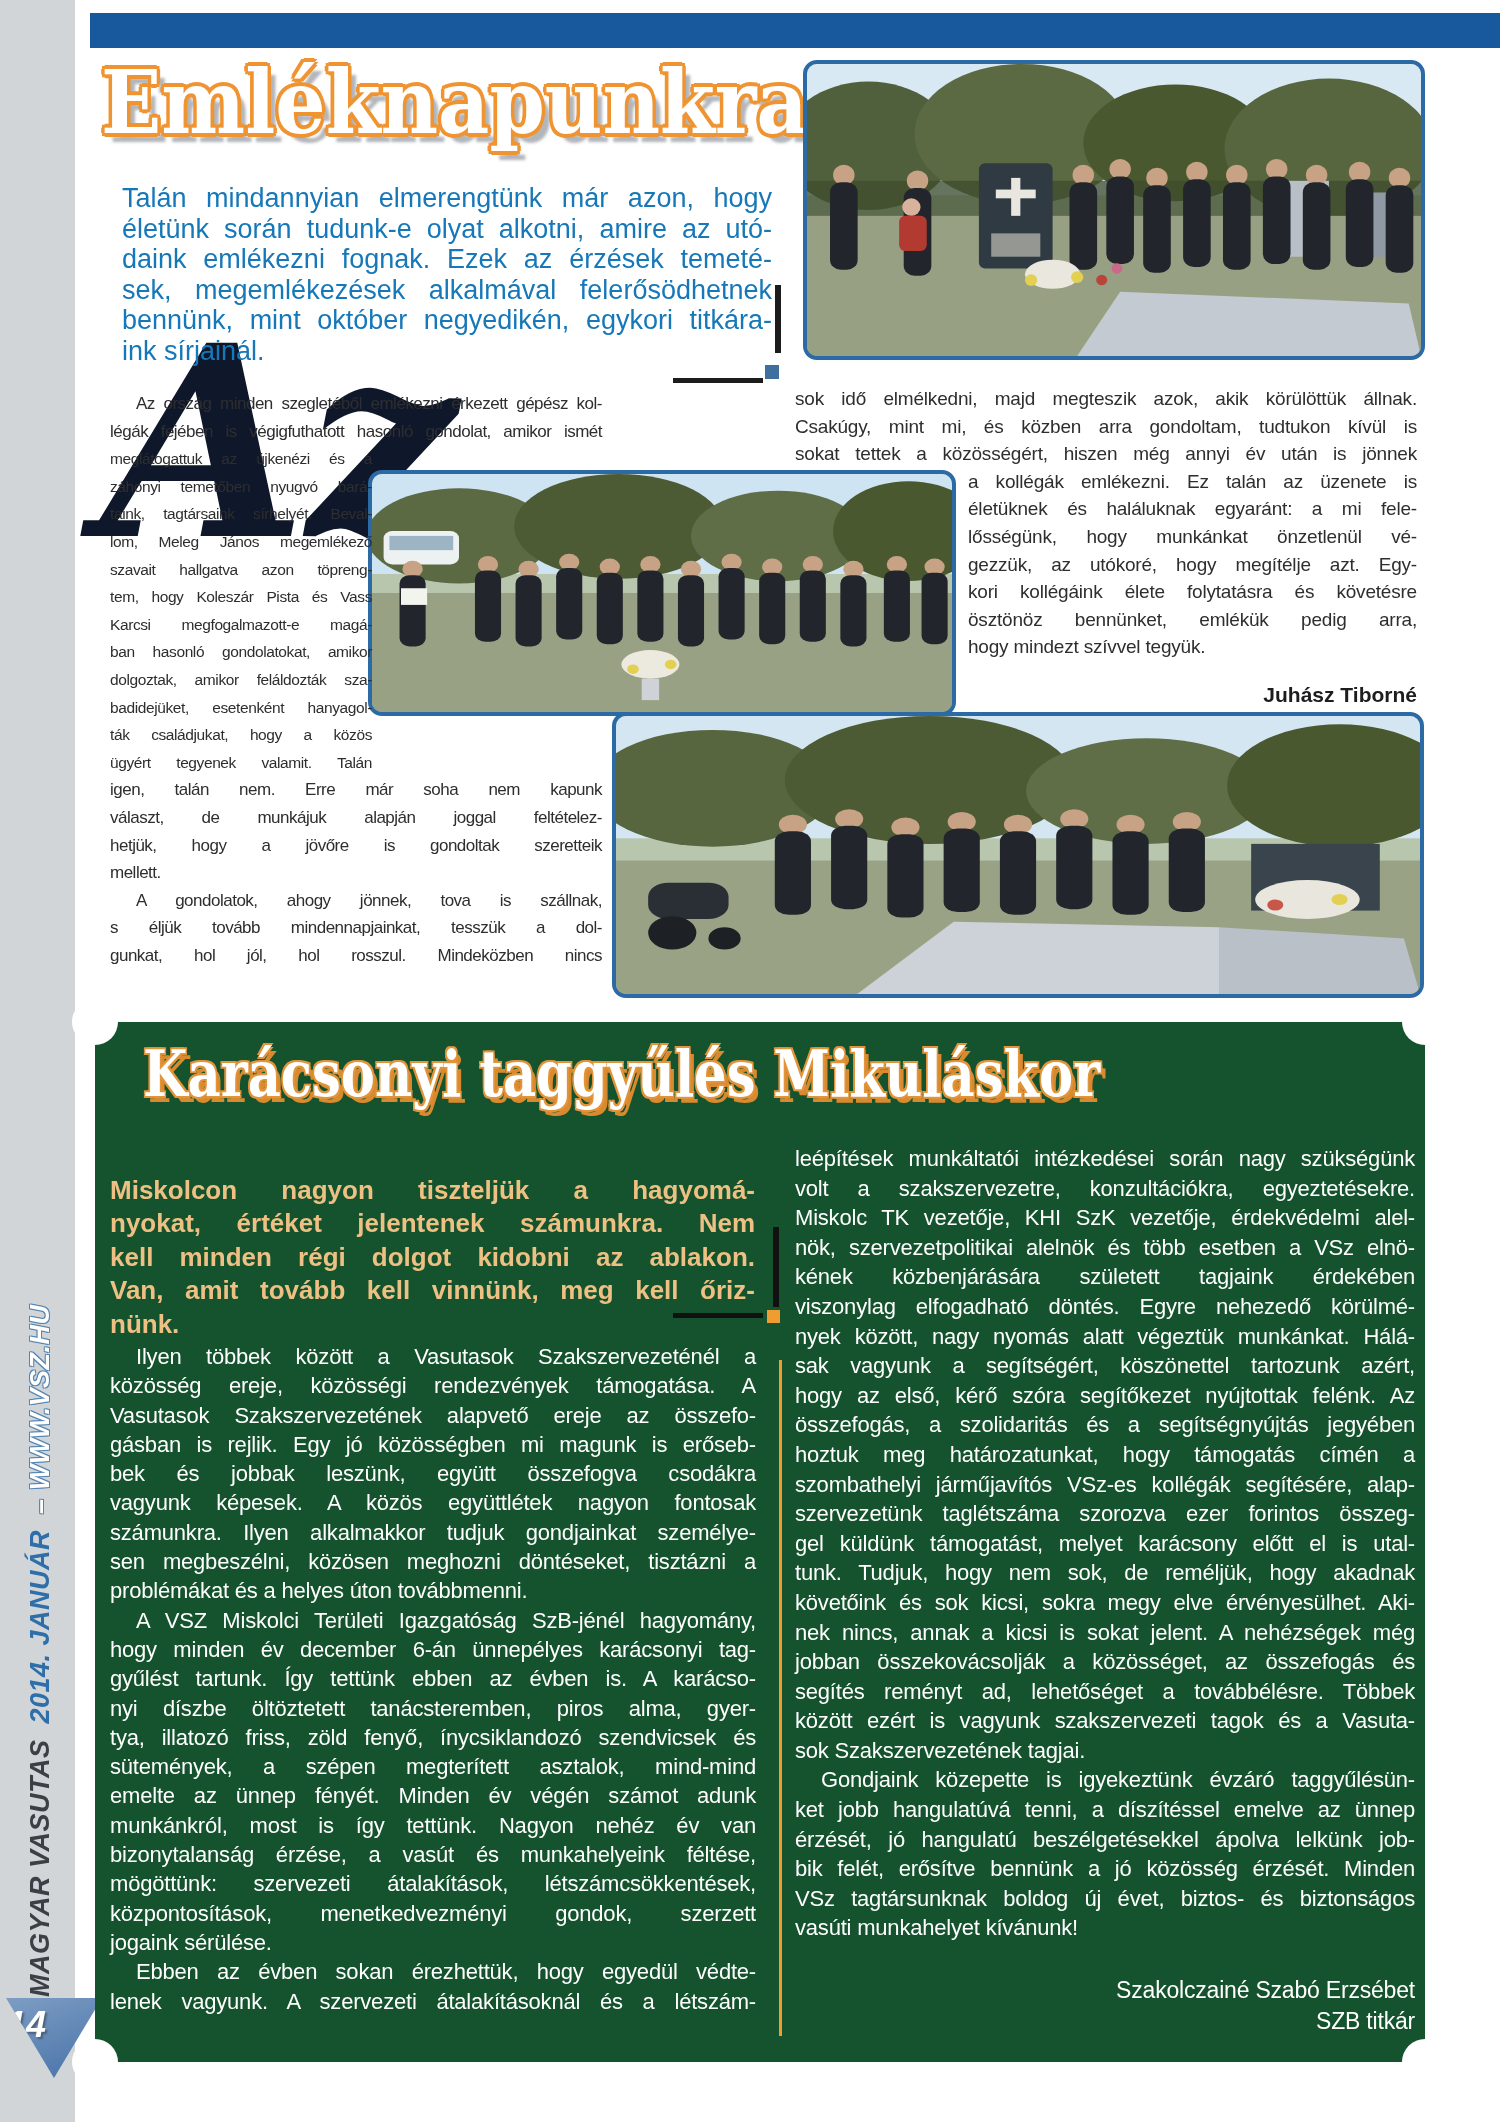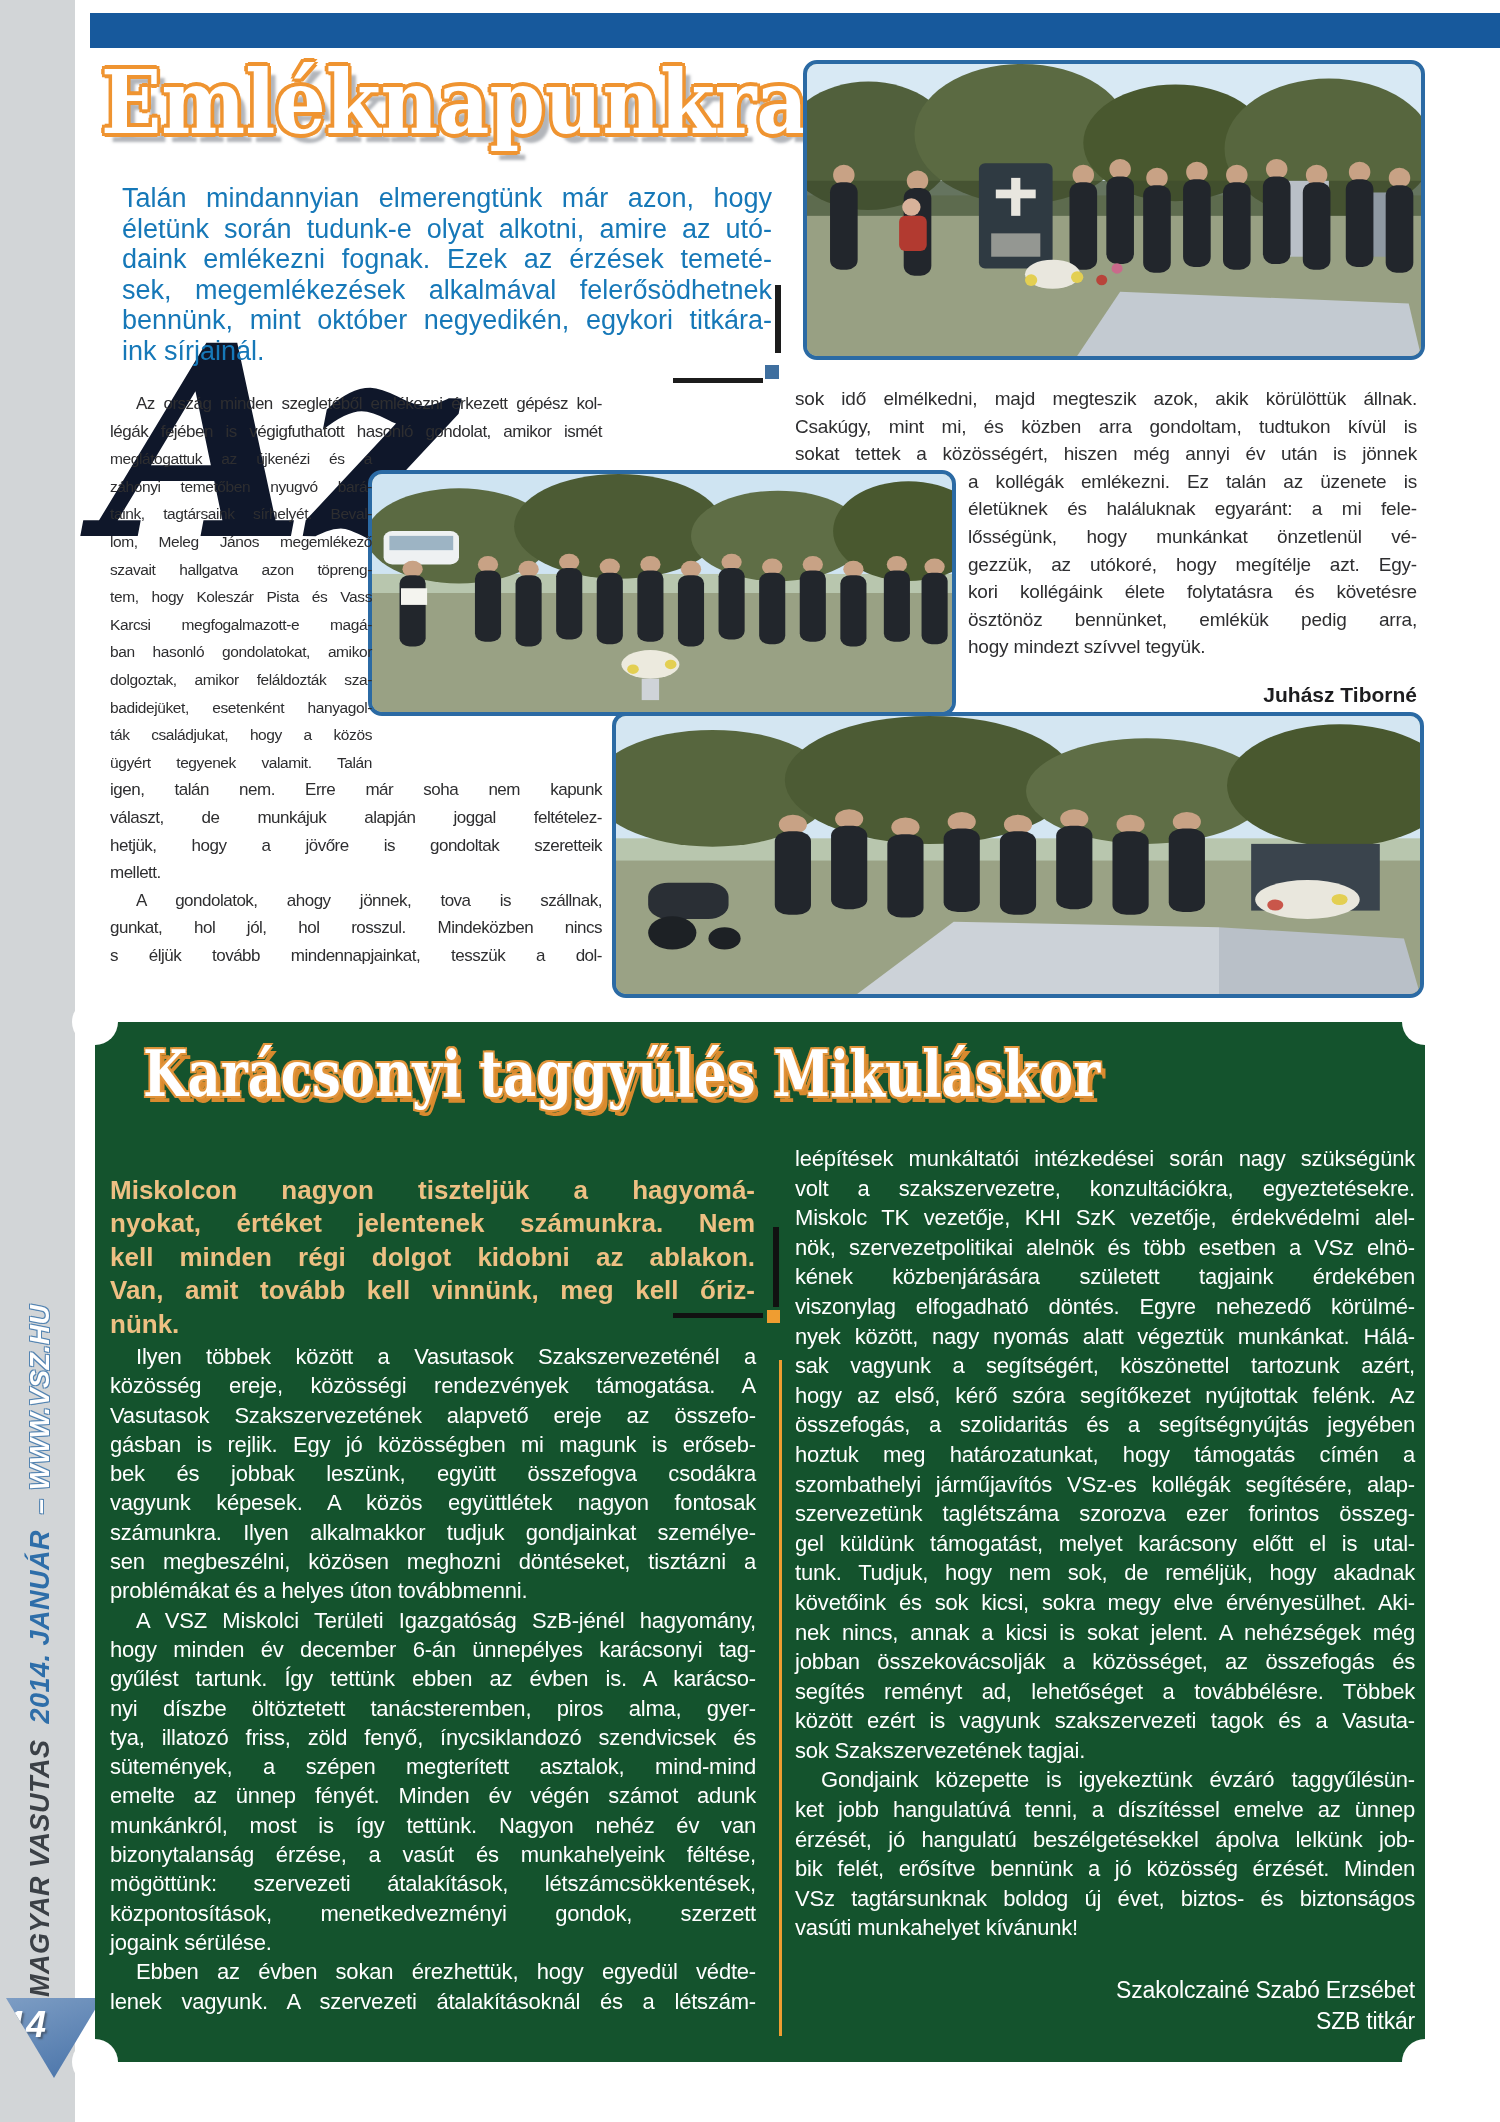--- a/index.html
+++ b/index.html
@@ -215,22 +215,22 @@
         <div class="tl">badidejüket, esetenként hanyagol-</div>
         <div class="tl">ták családjukat, hogy a közös</div>
         <div class="tl">ügyért tegyenek valamit. Talán</div>
       </div>
     <div class="seg-full">
         <div class="tl">igen, talán nem. Erre már soha nem kapunk</div>
         <div class="tl">választ, de munkájuk alapján joggal feltételez-</div>
         <div class="tl">hetjük, hogy a jövőre is gondoltak szeretteik</div>
         <div class="tl plast">mellett.</div>
         <div class="tl ind">A gondolatok, ahogy jönnek, tova is szállnak,</div>
+        <div class="tl">s éljük tovább mindennapjainkat, tesszük a dol-</div>
         <div class="tl">gunkat, hol jól, hol rosszul. Mindeközben nincs</div>
-        <div class="tl">s éljük tovább mindennapjainkat, tesszük a dol-</div>
       </div>
   </div>
 
   <div id="a1-colB" class="abs">
     <div class="seg-full">
         <div class="tl">sok idő elmélkedni, majd megteszik azok, akik körülöttük állnak.</div>
         <div class="tl">Csakúgy, mint mi, és közben arra gondoltam, tudtukon kívül is</div>
         <div class="tl">sokat tettek a közösségért, hiszen még annyi év után is jönnek</div>
       </div>
     <div class="seg-narrow">

